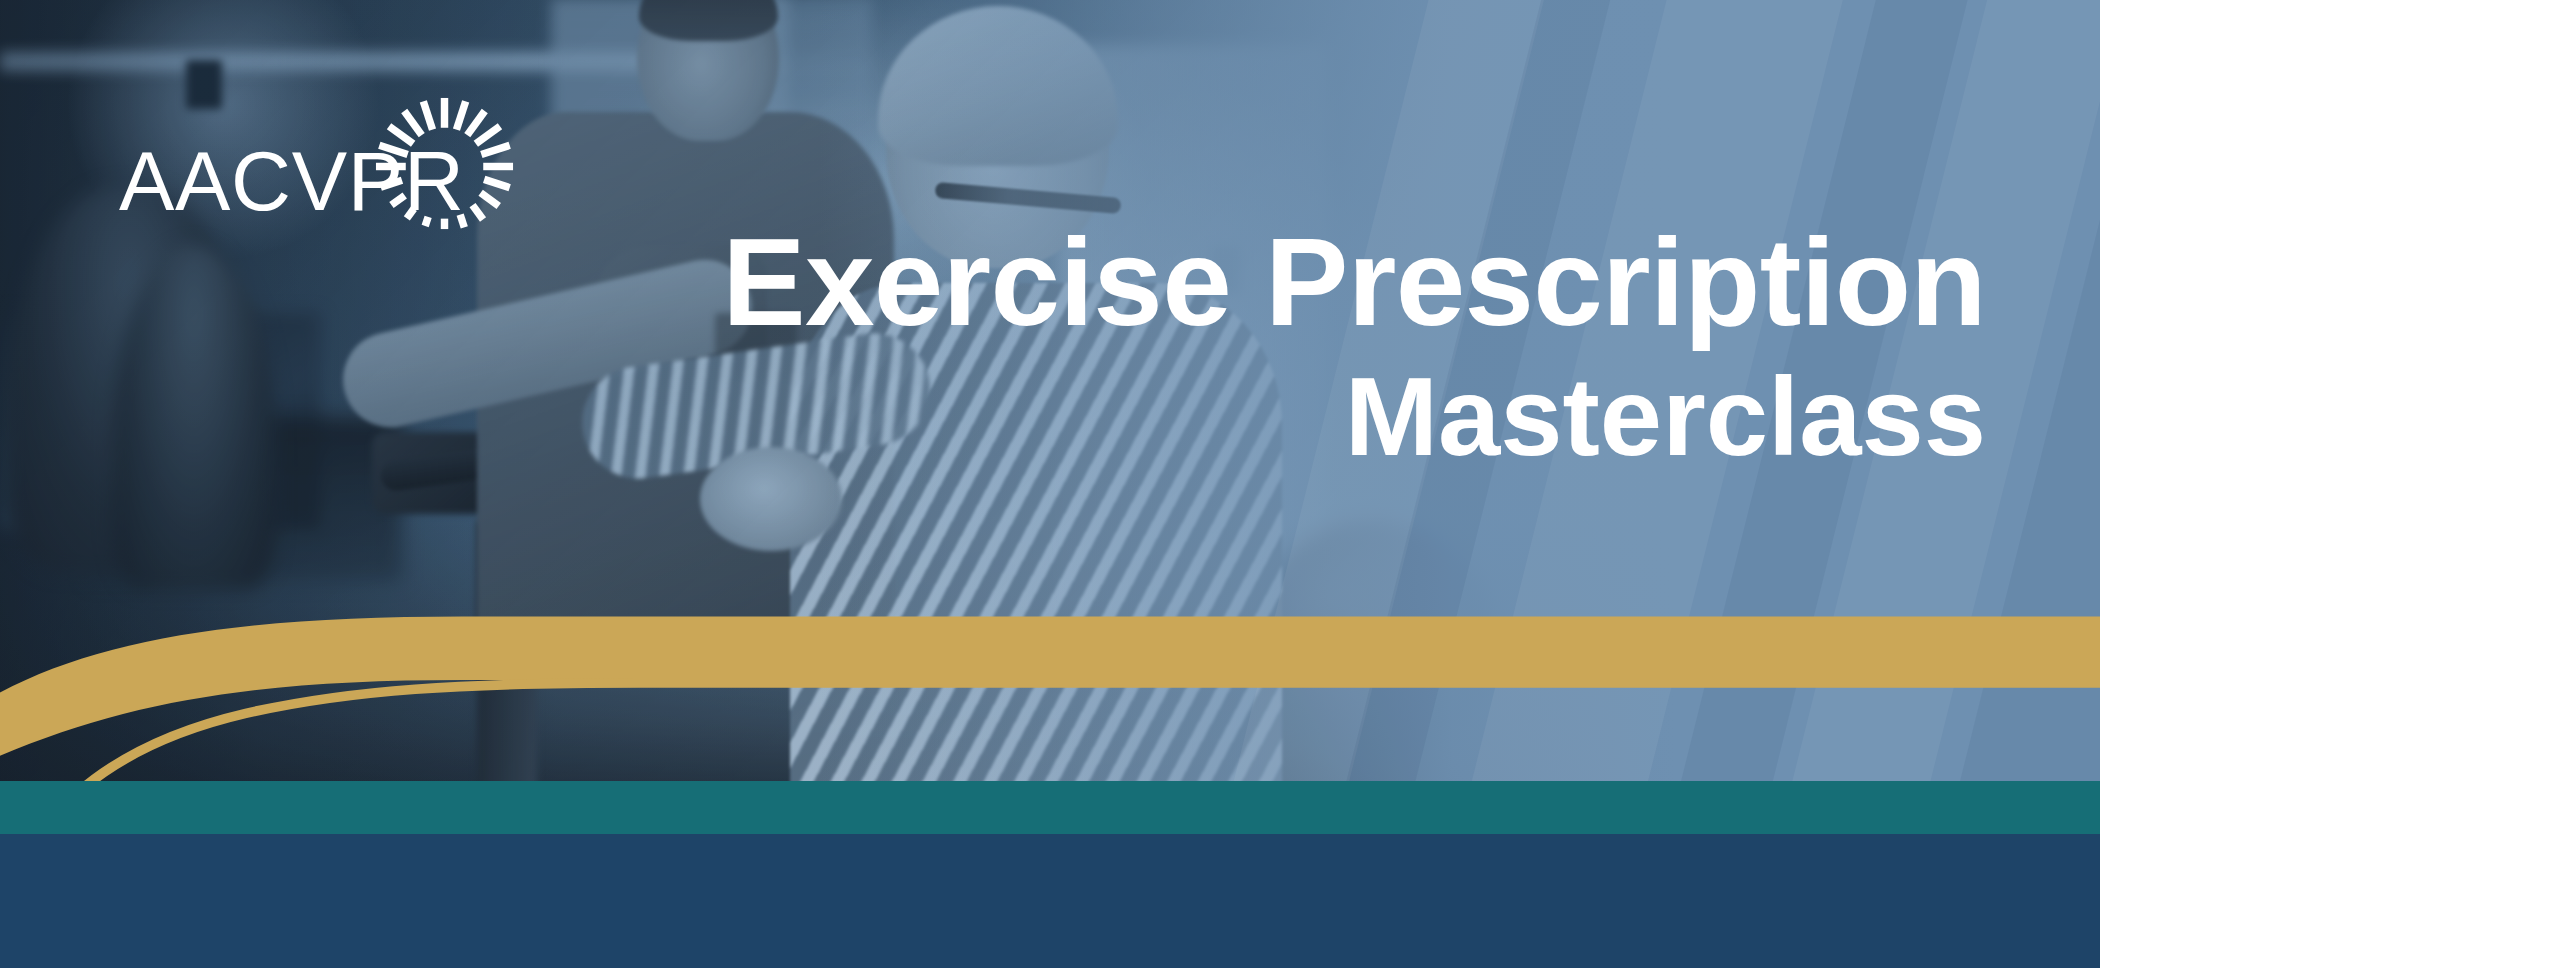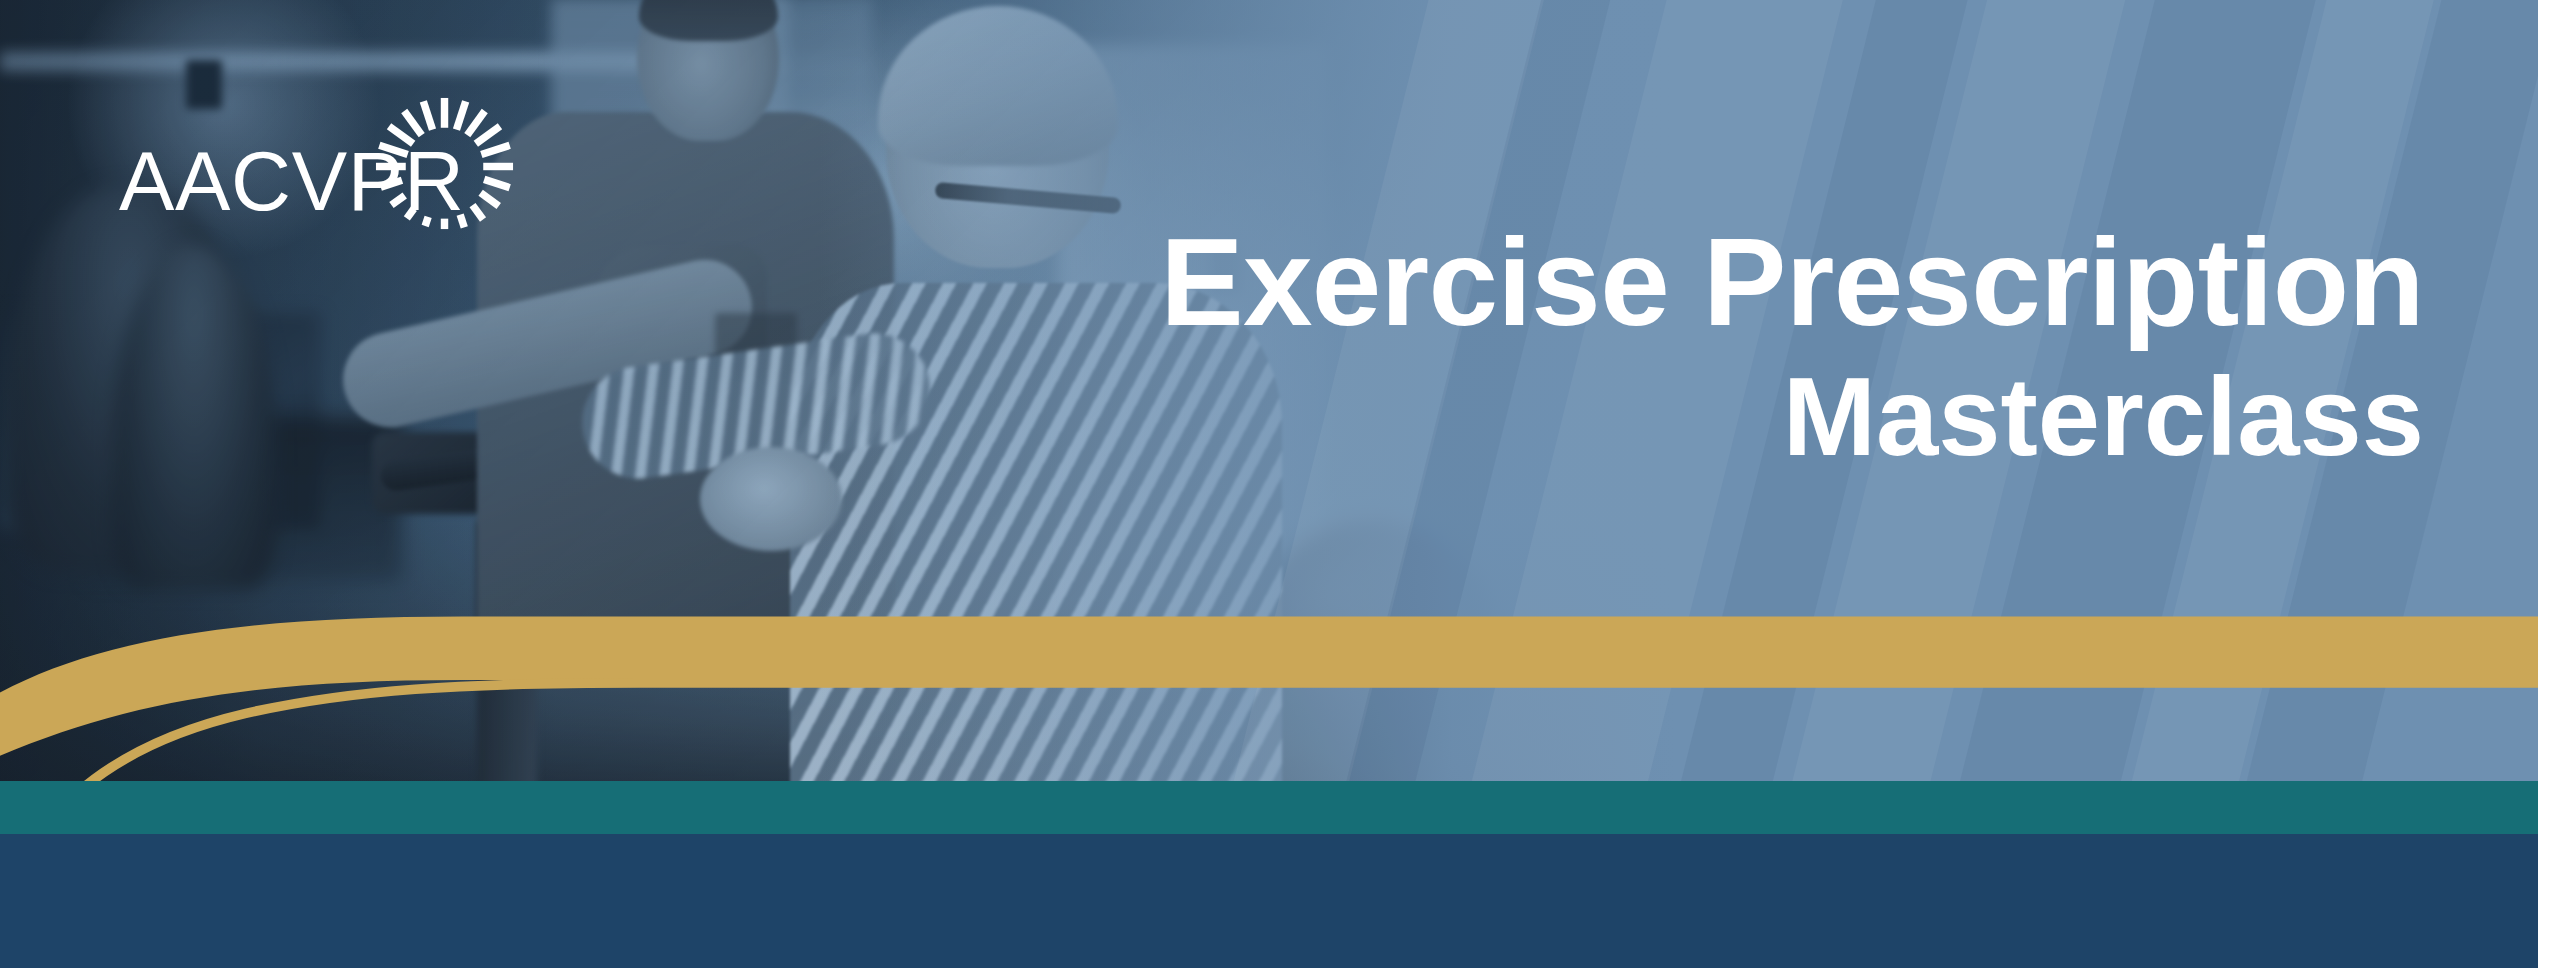--- a/index.html
+++ b/index.html
@@ -1,20 +1,20 @@
 <!DOCTYPE html>
 <html style="font-size:12px"><head>
 <meta charset="utf-8">
 <style>
   html,body{margin:0;padding:0;background:#fff;}
   body{font-family:"Liberation Sans",sans-serif;}
 
   #banner{
     position:relative;
-    width:2538px;
+    width:2100px;
     height:968px;
     overflow:hidden;
     background:#6e90b1;
   }
 
   
   .photo-layer{position:absolute;inset:0;overflow:hidden;}
 
   .photo-base{
     position:absolute; left:0; top:0; width:1862px; height:834px;

